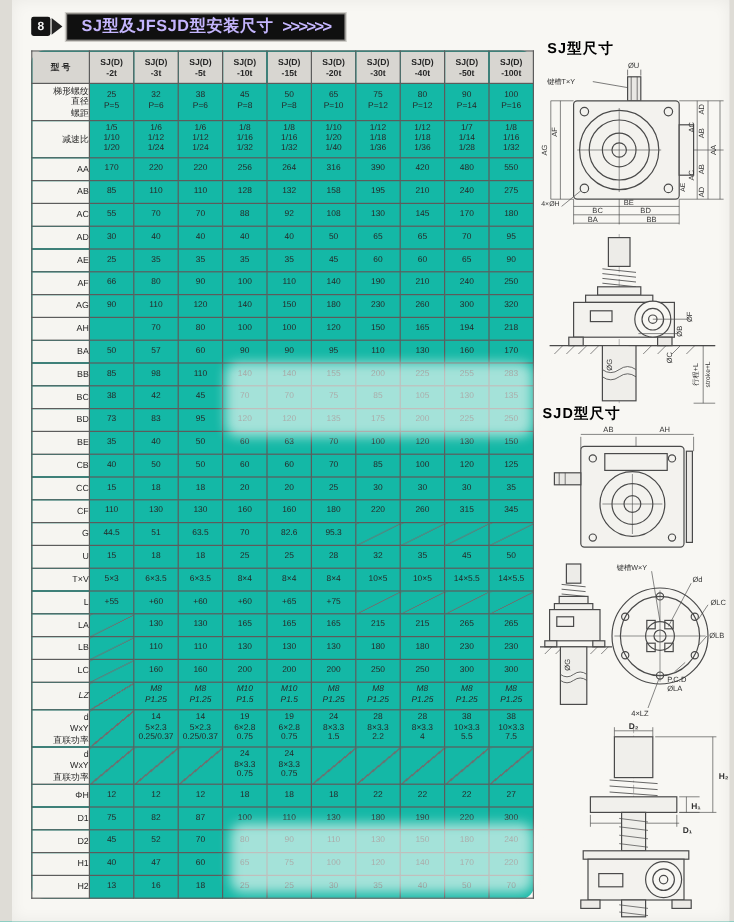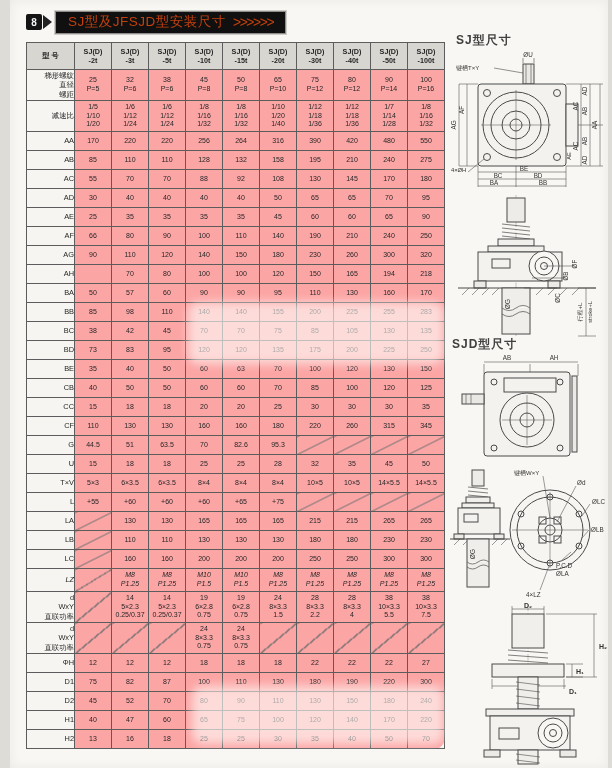--- a/index.html
+++ b/index.html
@@ -8,39 +8,39 @@
     background:#dedcd6;
     font-family:"Liberation Sans",sans-serif;
     -webkit-font-smoothing:antialiased;
   }
   .paper{position:absolute;left:10px;top:0;width:598px;height:768px;background:#f8f7f3;box-shadow:inset 0 0 12px rgba(0,0,0,0.06);}
   
   .hdr{position:absolute;left:26px;top:11px;height:22px;display:flex;align-items:center;}
   .badge{width:16px;height:16px;background:#141414;color:#f4f4f4;font-size:10px;font-weight:bold;
          display:flex;align-items:center;justify-content:center;border-radius:2px;}
   .tri{width:0;height:0;border-top:7px solid transparent;border-bottom:7px solid transparent;border-left:9px solid #222;margin:0 3px 0 1px;}
-  .titlebar{background:#101010;color:#c2410c;border:1px solid #8f8d89;outline:1px solid #cfcdc8;
-            height:20px;display:flex;align-items:center;padding:0 12px 1px 12px;font-weight:normal;
+  .titlebar{background:#101010;color:#c4b5fd;border:1px solid #8f8d89;outline:1px solid #cfcdc8;
+            height:20px;display:flex;align-items:center;padding:0 12px 1px 12px;font-weight:bold;
             font-size:13.5px;letter-spacing:0.5px;white-space:nowrap;}
   .titlebar .arrows{margin-left:7px;letter-spacing:-1.5px;font-style:italic;font-size:14px;}
   
   .tblwrap{position:absolute;left:26px;top:42px;}
-  table{border-collapse:collapse;table-layout:fixed;width:418px;background:#fca5a5;border-radius:11px;}
+  table{border-collapse:collapse;table-layout:fixed;width:418px;background:#14b8a6;border-radius:11px;}
   col.c-label{width:48px;} col.c-data{width:37px;}
   th,td{border:1px solid #5c5c5c;text-align:center;vertical-align:middle;padding:0;
         font-size:7px;line-height:1.28;color:#262626;font-weight:normal;overflow:hidden;}
   tr.rh-head{height:27px;} tr.rh-head th{background:#d8d6d1;font-weight:bold;font-size:7.2px;}
   tr.rh1{height:19px;} tr.rh2{height:23px;font-style:italic;} tr.rh3{height:31px;}
   th.rowlab{font-size:7.4px;background:#f6f5f1;text-align:right;}
   td.diag{background:linear-gradient(to bottom right,transparent 48.6%,#6e6e6e 48.6%,#6e6e6e 51.4%,transparent 51.4%);}
   
   .wm{position:absolute;background:rgba(253,252,249,0.62);filter:blur(5px);border-radius:10px;pointer-events:none;}
   
   .dcol{position:absolute;left:448px;top:0;width:164px;height:768px;}
-  .dhead{position:absolute;font-weight:bold;font-size:12px;color:#404040;letter-spacing:1px;}
+  .dhead{position:absolute;font-weight:bold;font-size:12px;color:#000000;letter-spacing:1px;}
   svg{position:absolute;}
   svg text{font-family:"Liberation Sans",sans-serif;fill:#333;}
 </style>
 </head>
 <body>
 
 <div class="paper"></div>
 
 <div class="hdr">
   <div class="badge">8</div>

